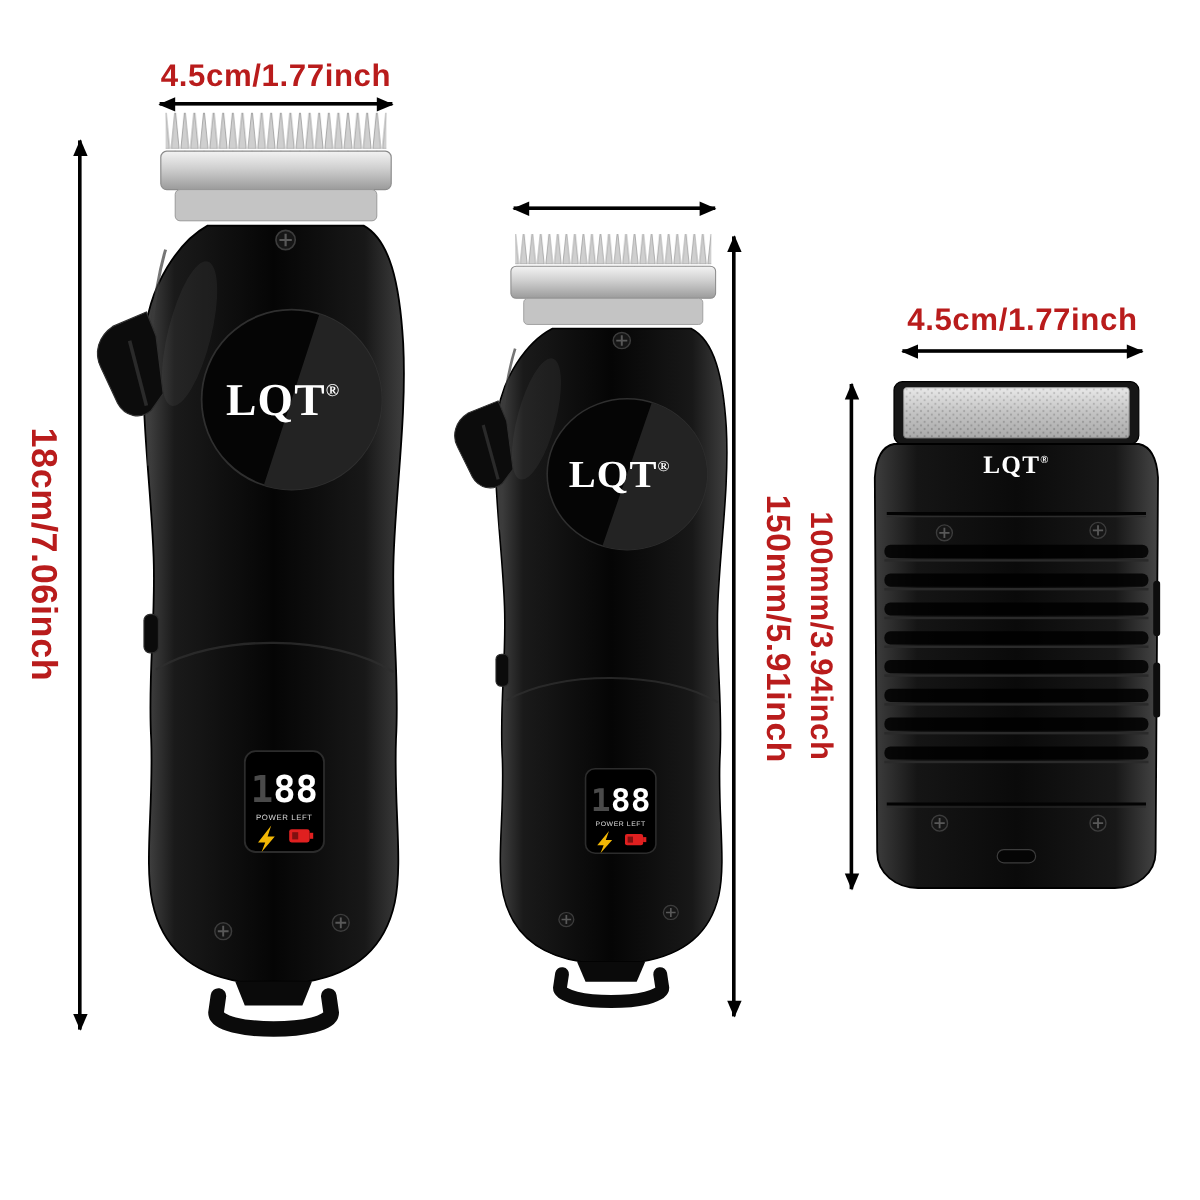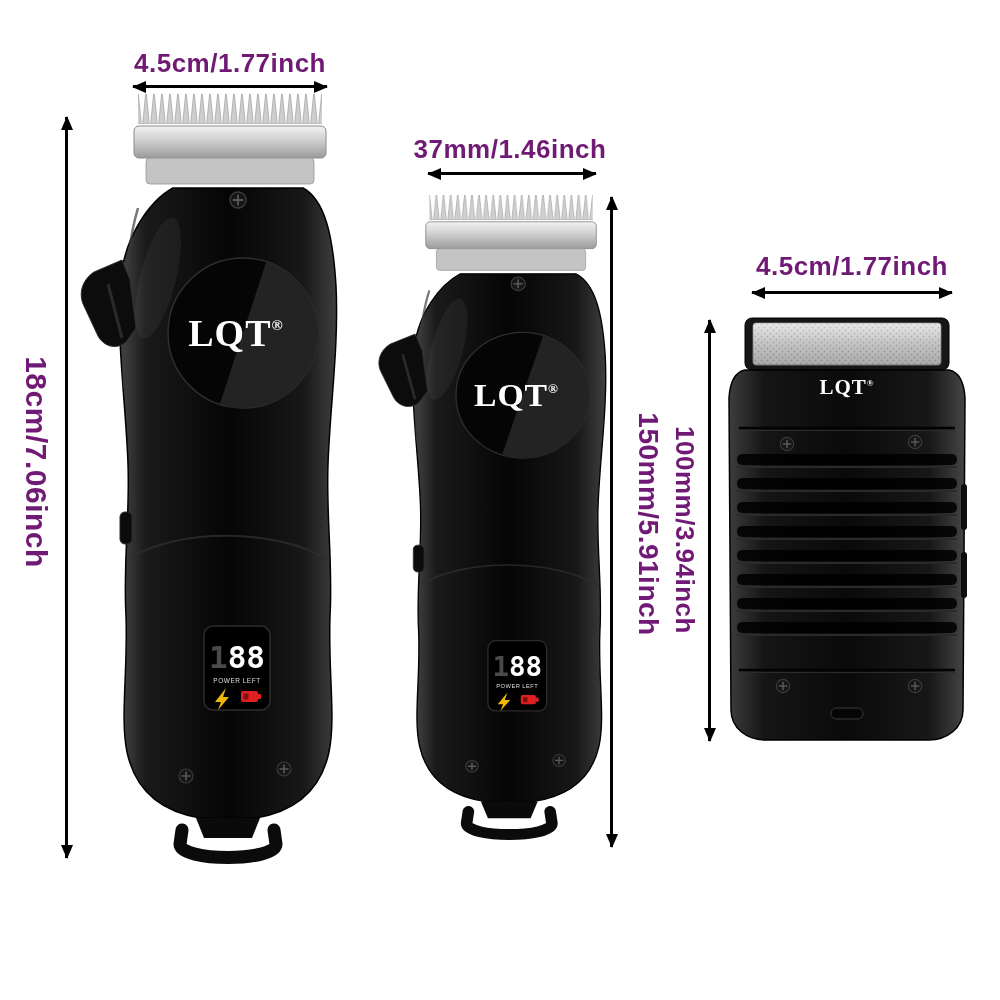--- a/index.html
+++ b/index.html
@@ -1,18 +1,18 @@
 <!DOCTYPE html>
 <html><head>
 <meta charset="utf-8">
 <style>
   *{box-sizing:border-box;margin:0;padding:0;}
   html,body{background:#fff;}
   .canvas{position:relative;width:1000px;height:1000px;background:#fff;overflow:hidden;
-          font-family:"Liberation Sans",sans-serif;color:#701a75;}
+          font-family:"Liberation Sans",sans-serif;color:#b91c1c;}
   .product{position:absolute;}
   #p-large{left:78px;top:88px;width:260px;height:782px;}
   #p-medium{left:376px;top:190px;width:231px;height:655px;}
   #p-shaver{left:727px;top:314px;width:240px;height:430px;}
 
   .dim-label-h{position:absolute;font-size:26px;font-weight:bold;text-align:center;
                white-space:nowrap;letter-spacing:.5px;}
   .dim-label-v{position:absolute;font-size:28px;font-weight:bold;white-space:nowrap;
                letter-spacing:.5px;transform:translate(-50%,-50%) rotate(90deg);}
   #lbl-large-w{left:110px;top:48px;width:240px;}
@@ -167,21 +167,20 @@
 
   <svg id="p-shaver" class="product" viewBox="0 0 240 430" xmlns:xlink="http://www.w3.org/1999/xlink">
     <use href="#sym-shaver" xlink:href="#sym-shaver"></use>
   </svg>
 
   <div class="dim-label-h" id="lbl-large-w">4.5cm/1.77inch</div>
   <div class="arrow-h" id="arr-large-w"></div>
   <div class="dim-label-v" id="lbl-large-h">18cm/7.06inch</div>
   <div class="arrow-v" id="arr-large-h"></div>
 
-  <div class="dim-label-h" id="lbl-medium-w">37mm/1.46inch</div>
   <div class="arrow-h" id="arr-medium-w"></div>
   <div class="dim-label-v" id="lbl-medium-h">150mm/5.91inch</div>
   <div class="arrow-v" id="arr-medium-h"></div>
 
   <div class="dim-label-h" id="lbl-shaver-w">4.5cm/1.77inch</div>
   <div class="arrow-h" id="arr-shaver-w"></div>
   <div class="dim-label-v" id="lbl-shaver-h">100mm/3.94inch</div>
   <div class="arrow-v" id="arr-shaver-h"></div>
 
 </div>

